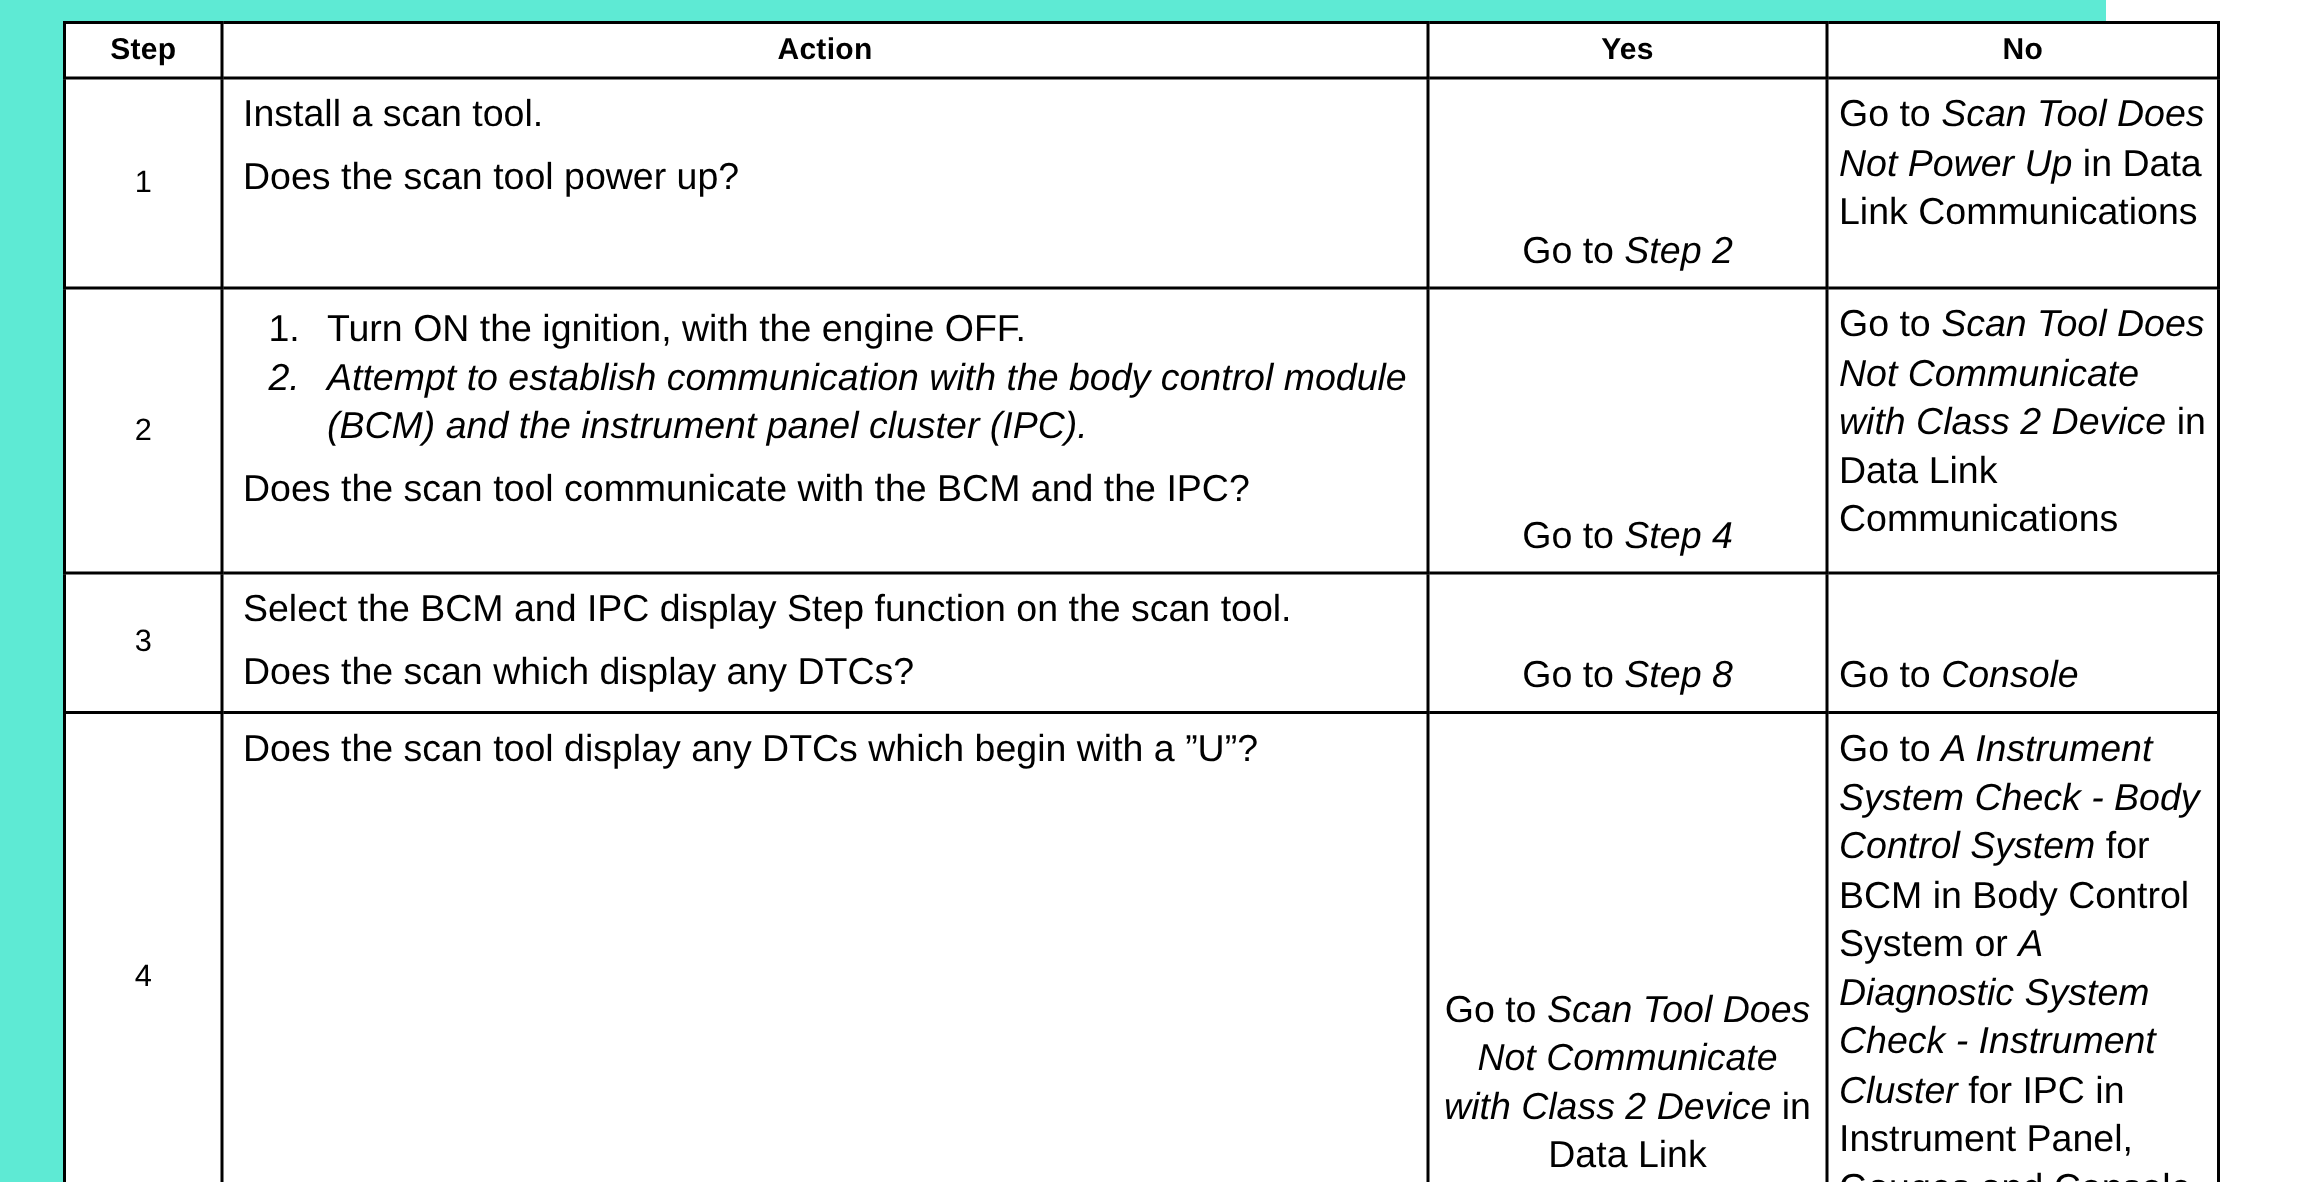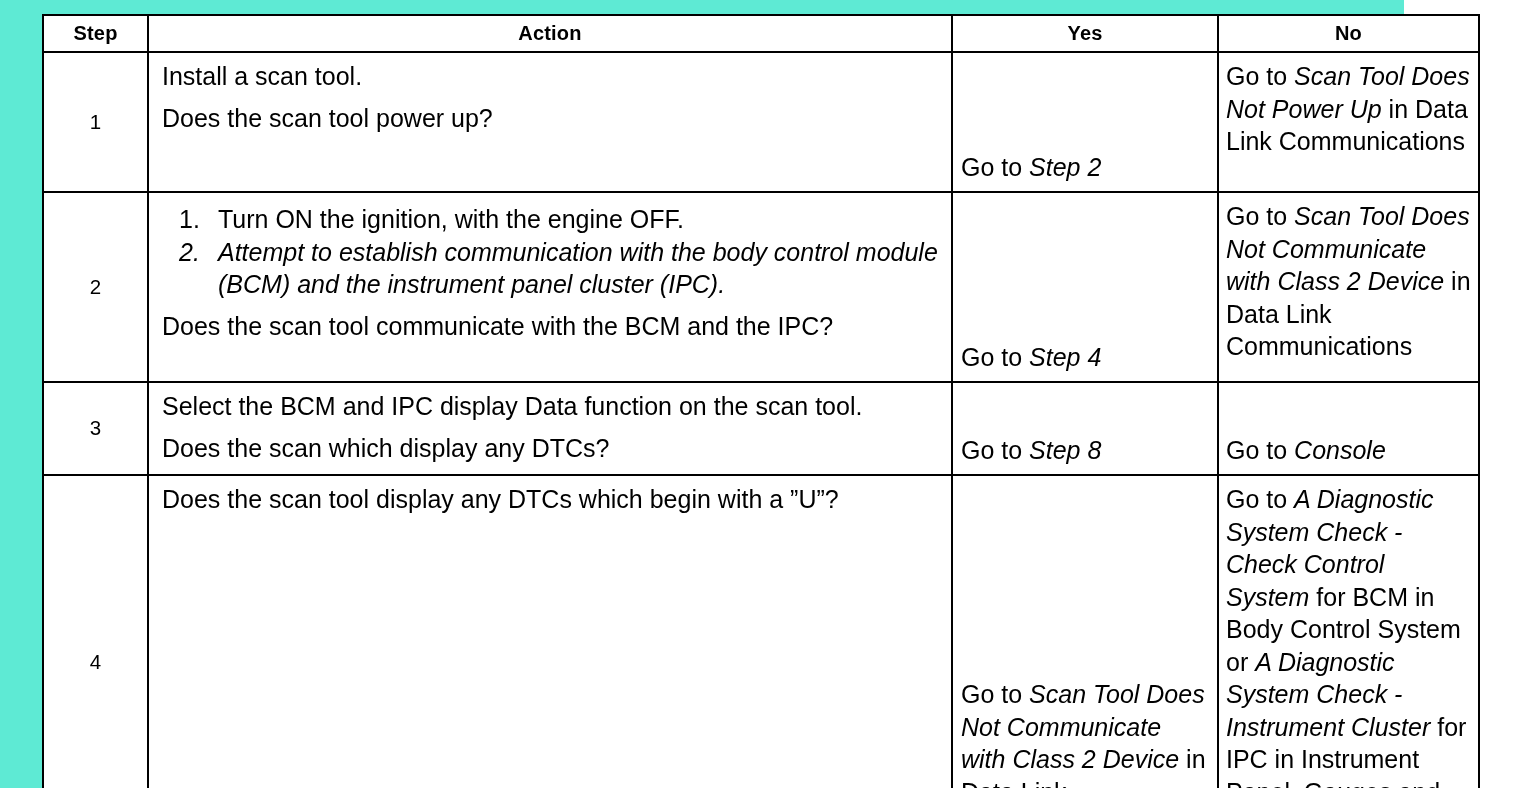--- a/index.html
+++ b/index.html
@@ -96,20 +96,21 @@
     content: counter(actionitem) ".";
     position: absolute;
     left: 17px;
     top: 0;
     width: 28px;
     text-align: left;
   }
 
   
   td.yes-cell {
+    text-align: center;
     vertical-align: bottom;
     padding: 16px 8px 8px 8px;
   }
   td.no-cell {
     text-align: left;
     vertical-align: top;
     padding: 7px 7px 8px 7px;
   }
   td.no-cell.bottomed,
   td.yes-cell.bottomed {
@@ -182,40 +183,40 @@
           <span class="answer"><span>Go to </span><span class="it">Step 4</span><span></span></span>
         </td>
         <td class="no-cell">
           <span class="answer"><span>Go to </span><span class="it">Scan Tool Does Not Communicate with Class 2 Device</span><span> in Data Link Communications</span></span>
         </td>
       </tr>
 
       <tr class="row-3">
         <td class="step-cell">3</td>
         <td class="action-cell">
-          <div class="action-line">Select the BCM and IPC display Data function on the scan tool.</div>
+          <div class="action-line">Select the BCM and IPC display Step function on the scan tool.</div>
           <div class="action-line">Does the scan which display any DTCs?</div>
         </td>
         <td class="yes-cell">
           <span class="answer"><span>Go to </span><span class="it">Step 8</span><span></span></span>
         </td>
         <td class="no-cell bottomed">
           <span class="answer"><span>Go to </span><span class="it">Console</span><span></span></span>
         </td>
       </tr>
 
       <tr class="row-4">
         <td class="step-cell">4</td>
         <td class="action-cell">
           <div class="action-line">Does the scan tool display any DTCs which begin with a ”U”?</div>
         </td>
         <td class="yes-cell">
           <span class="answer"><span>Go to </span><span class="it">Scan Tool Does Not Communicate with Class 2 Device</span><span> in Data Link Communications</span></span>
         </td>
         <td class="no-cell">
-          <span class="answer"><span>Go to </span><span class="it">A Diagnostic System Check - Check Control System</span><span> for BCM in Body Control System or </span><span class="it">A Diagnostic System Check - Instrument Cluster</span><span> for IPC in Instrument Panel, Gauges and Console</span></span>
+          <span class="answer"><span>Go to </span><span class="it">A Instrument System Check - Body Control System</span><span> for BCM in Body Control System or </span><span class="it">A Diagnostic System Check - Instrument Cluster</span><span> for IPC in Instrument Panel, Gauges and Console</span></span>
         </td>
       </tr>
 
     </tbody>
   </table>
 
 </div>
 
 </body></html>

